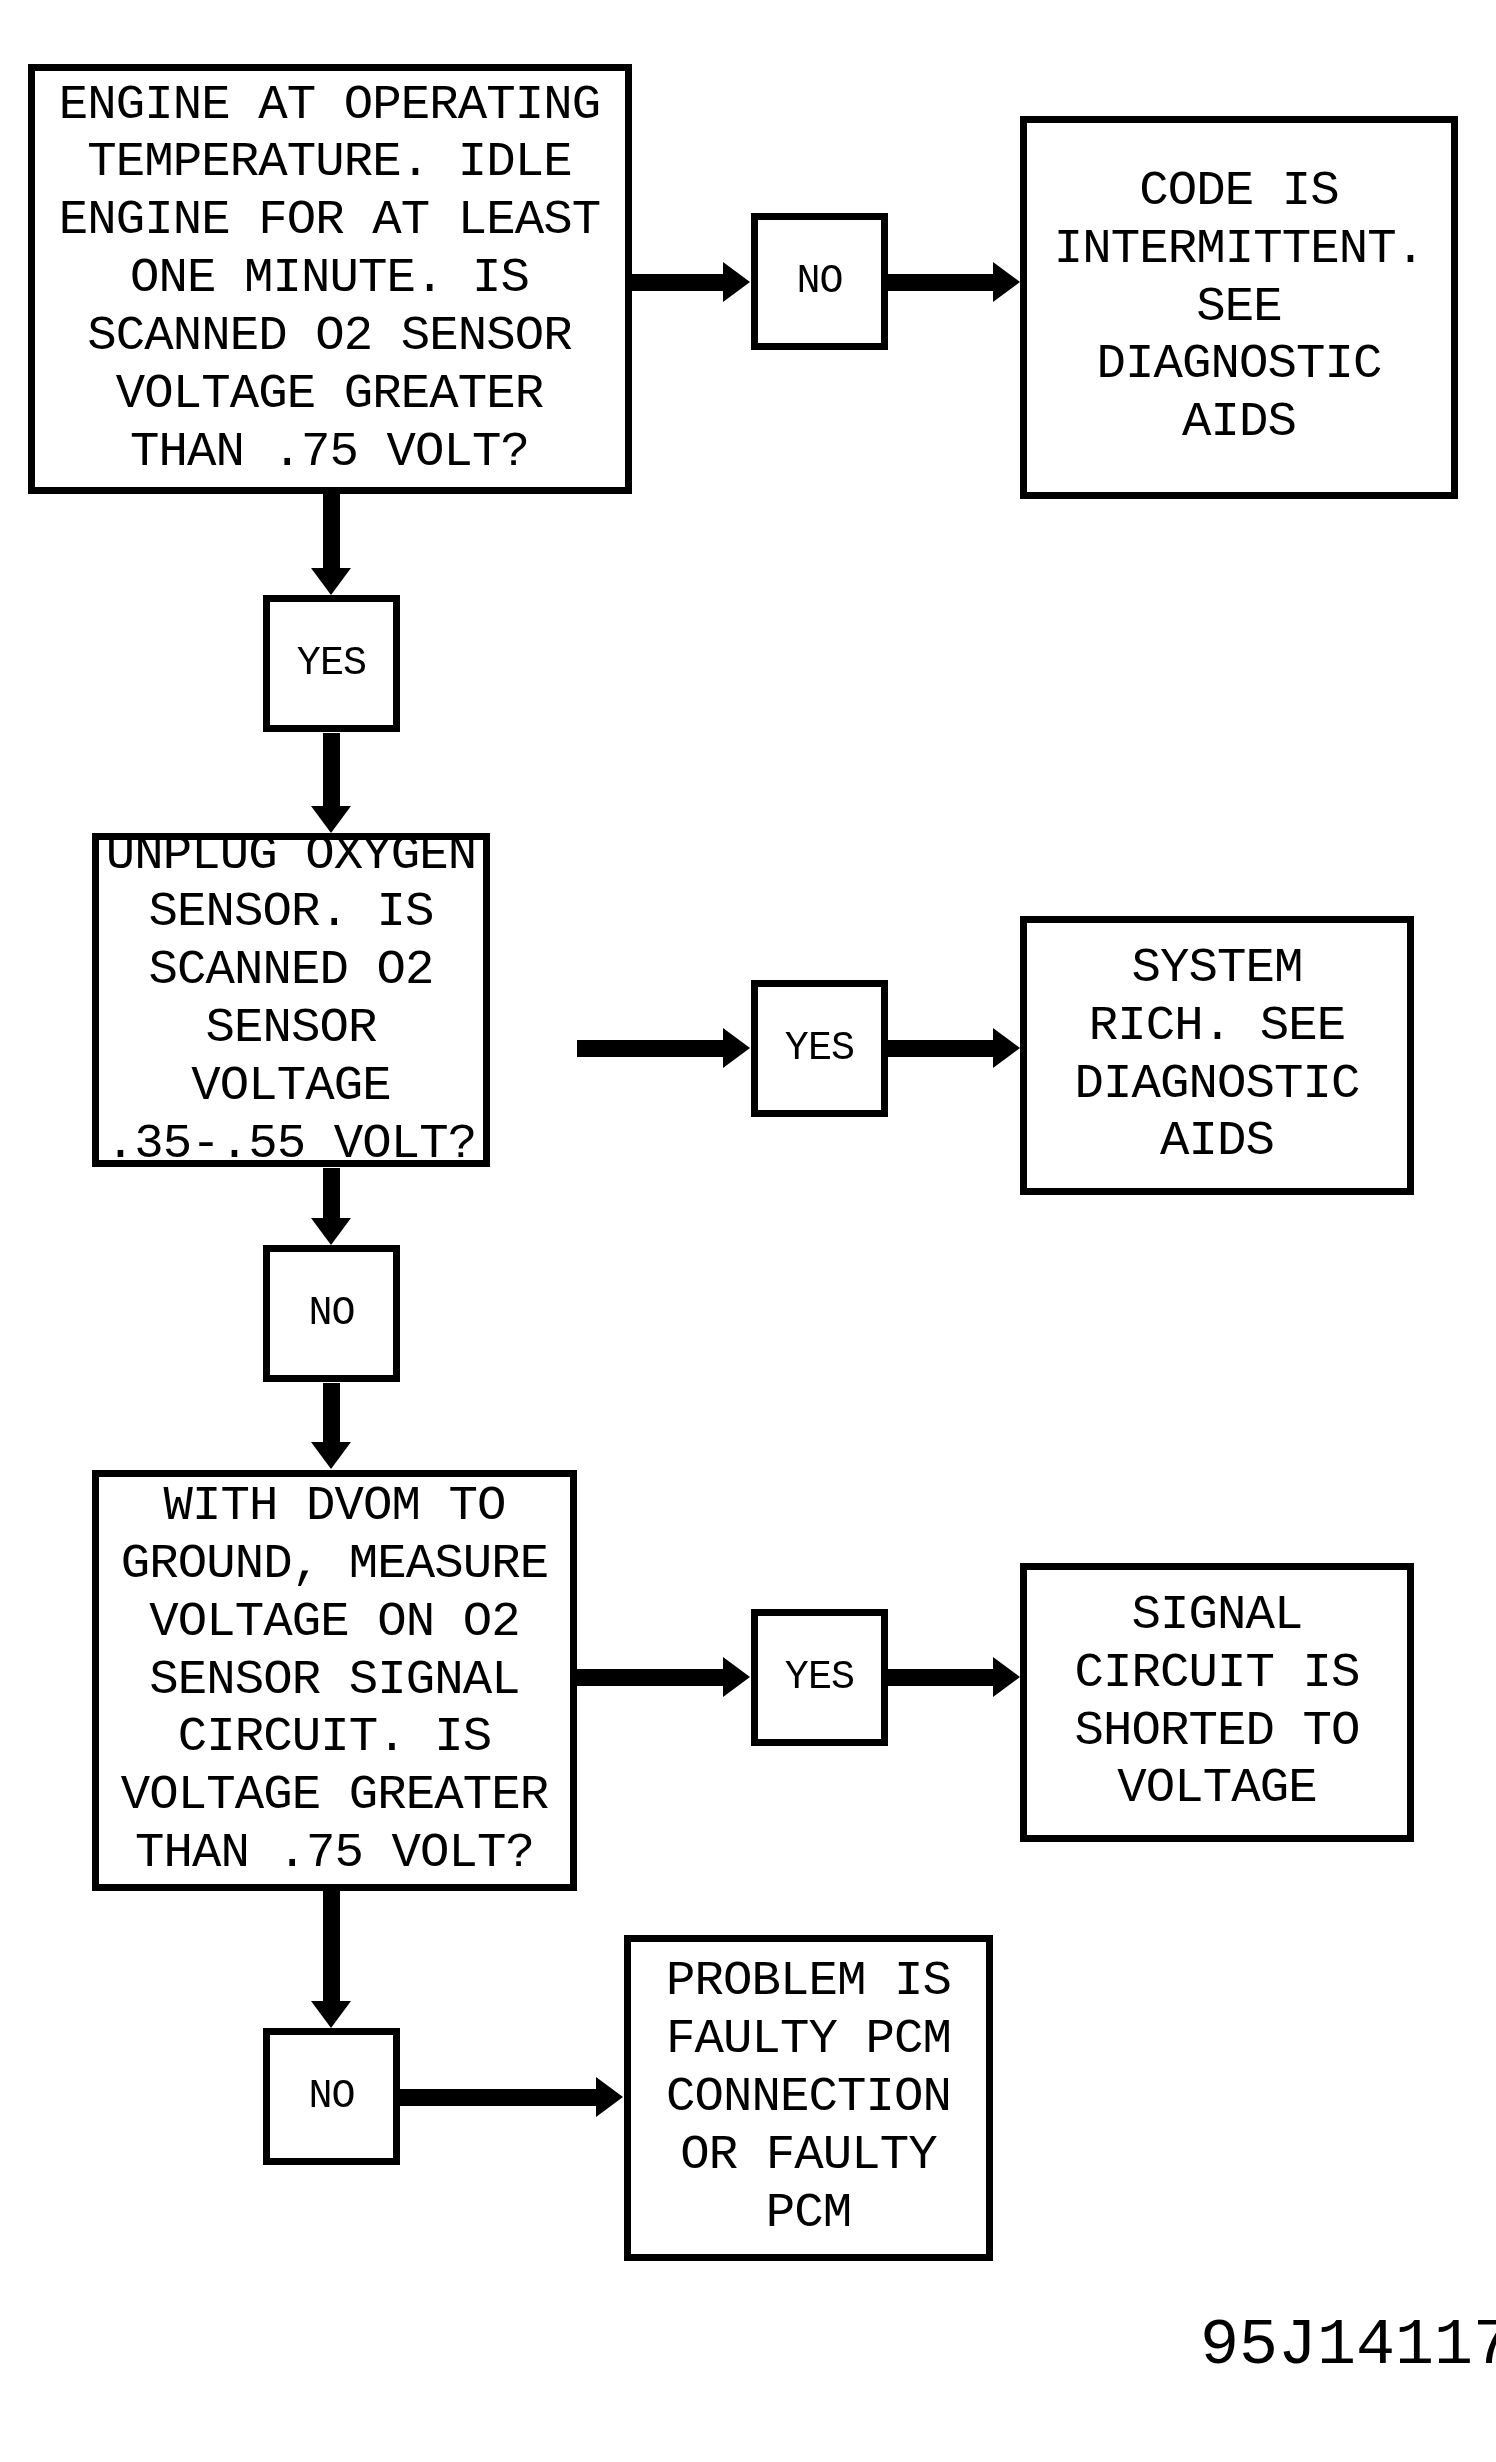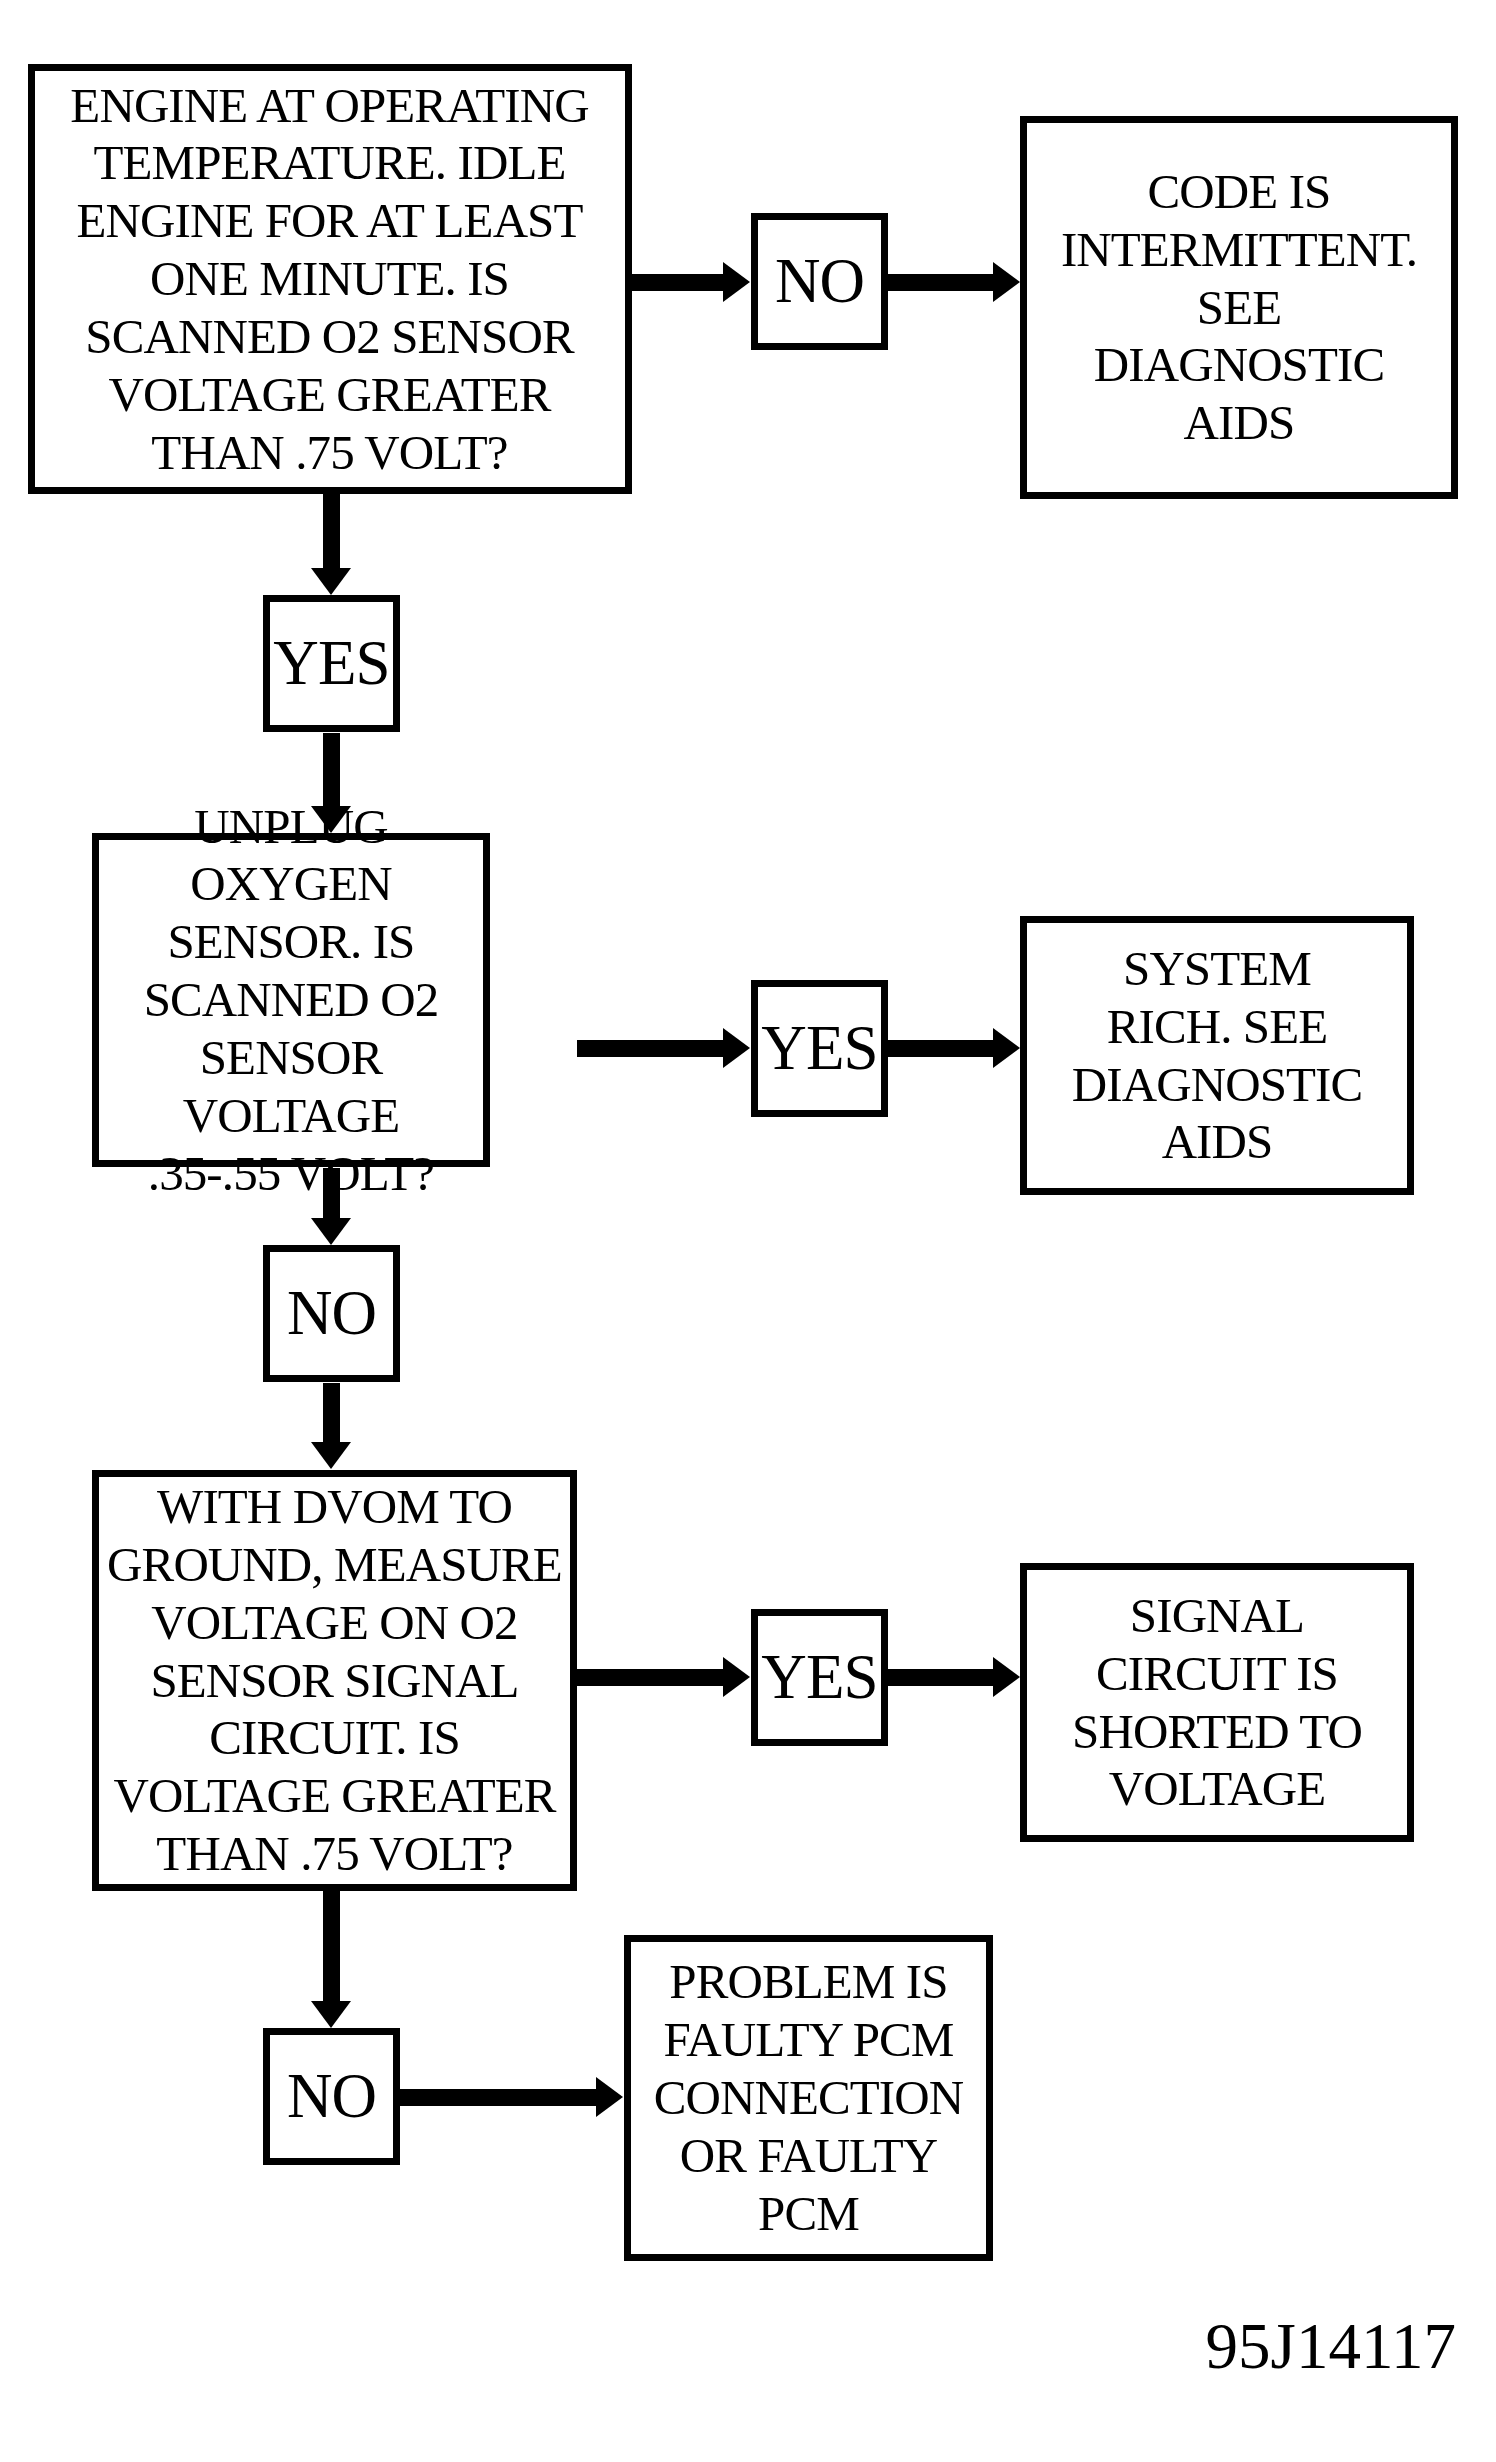--- a/index.html
+++ b/index.html
@@ -5,21 +5,21 @@
   html, body {
     margin: 0;
     padding: 0;
     background: #ffffff;
   }
   #canvas {
     position: relative;
     width: 1496px;
     height: 2462px;
     background: #ffffff;
-    font-family: Liberation Serif, serif;
+    font-family: Liberation Mono, monospace;
     color: #000000;
     overflow: hidden;
   }
   .flow-box {
     position: absolute;
     box-sizing: border-box;
     border: 7.3px solid #000000;
     background: #ffffff;
     display: flex;
     align-items: center;
@@ -31,21 +31,21 @@
     letter-spacing: -0.9px;
   }
   .connector-box {
     position: absolute;
     box-sizing: border-box;
     border: 7.3px solid #000000;
     background: #ffffff;
     display: flex;
     align-items: center;
     justify-content: center;
-    font-size: 63px;
+    font-size: 40px;
     letter-spacing: -0.9px;
   }
   .shaft-v {
     position: absolute;
     width: 16.5px;
     background: #000000;
   }
   .shaft-h {
     position: absolute;
     height: 16.5px;

